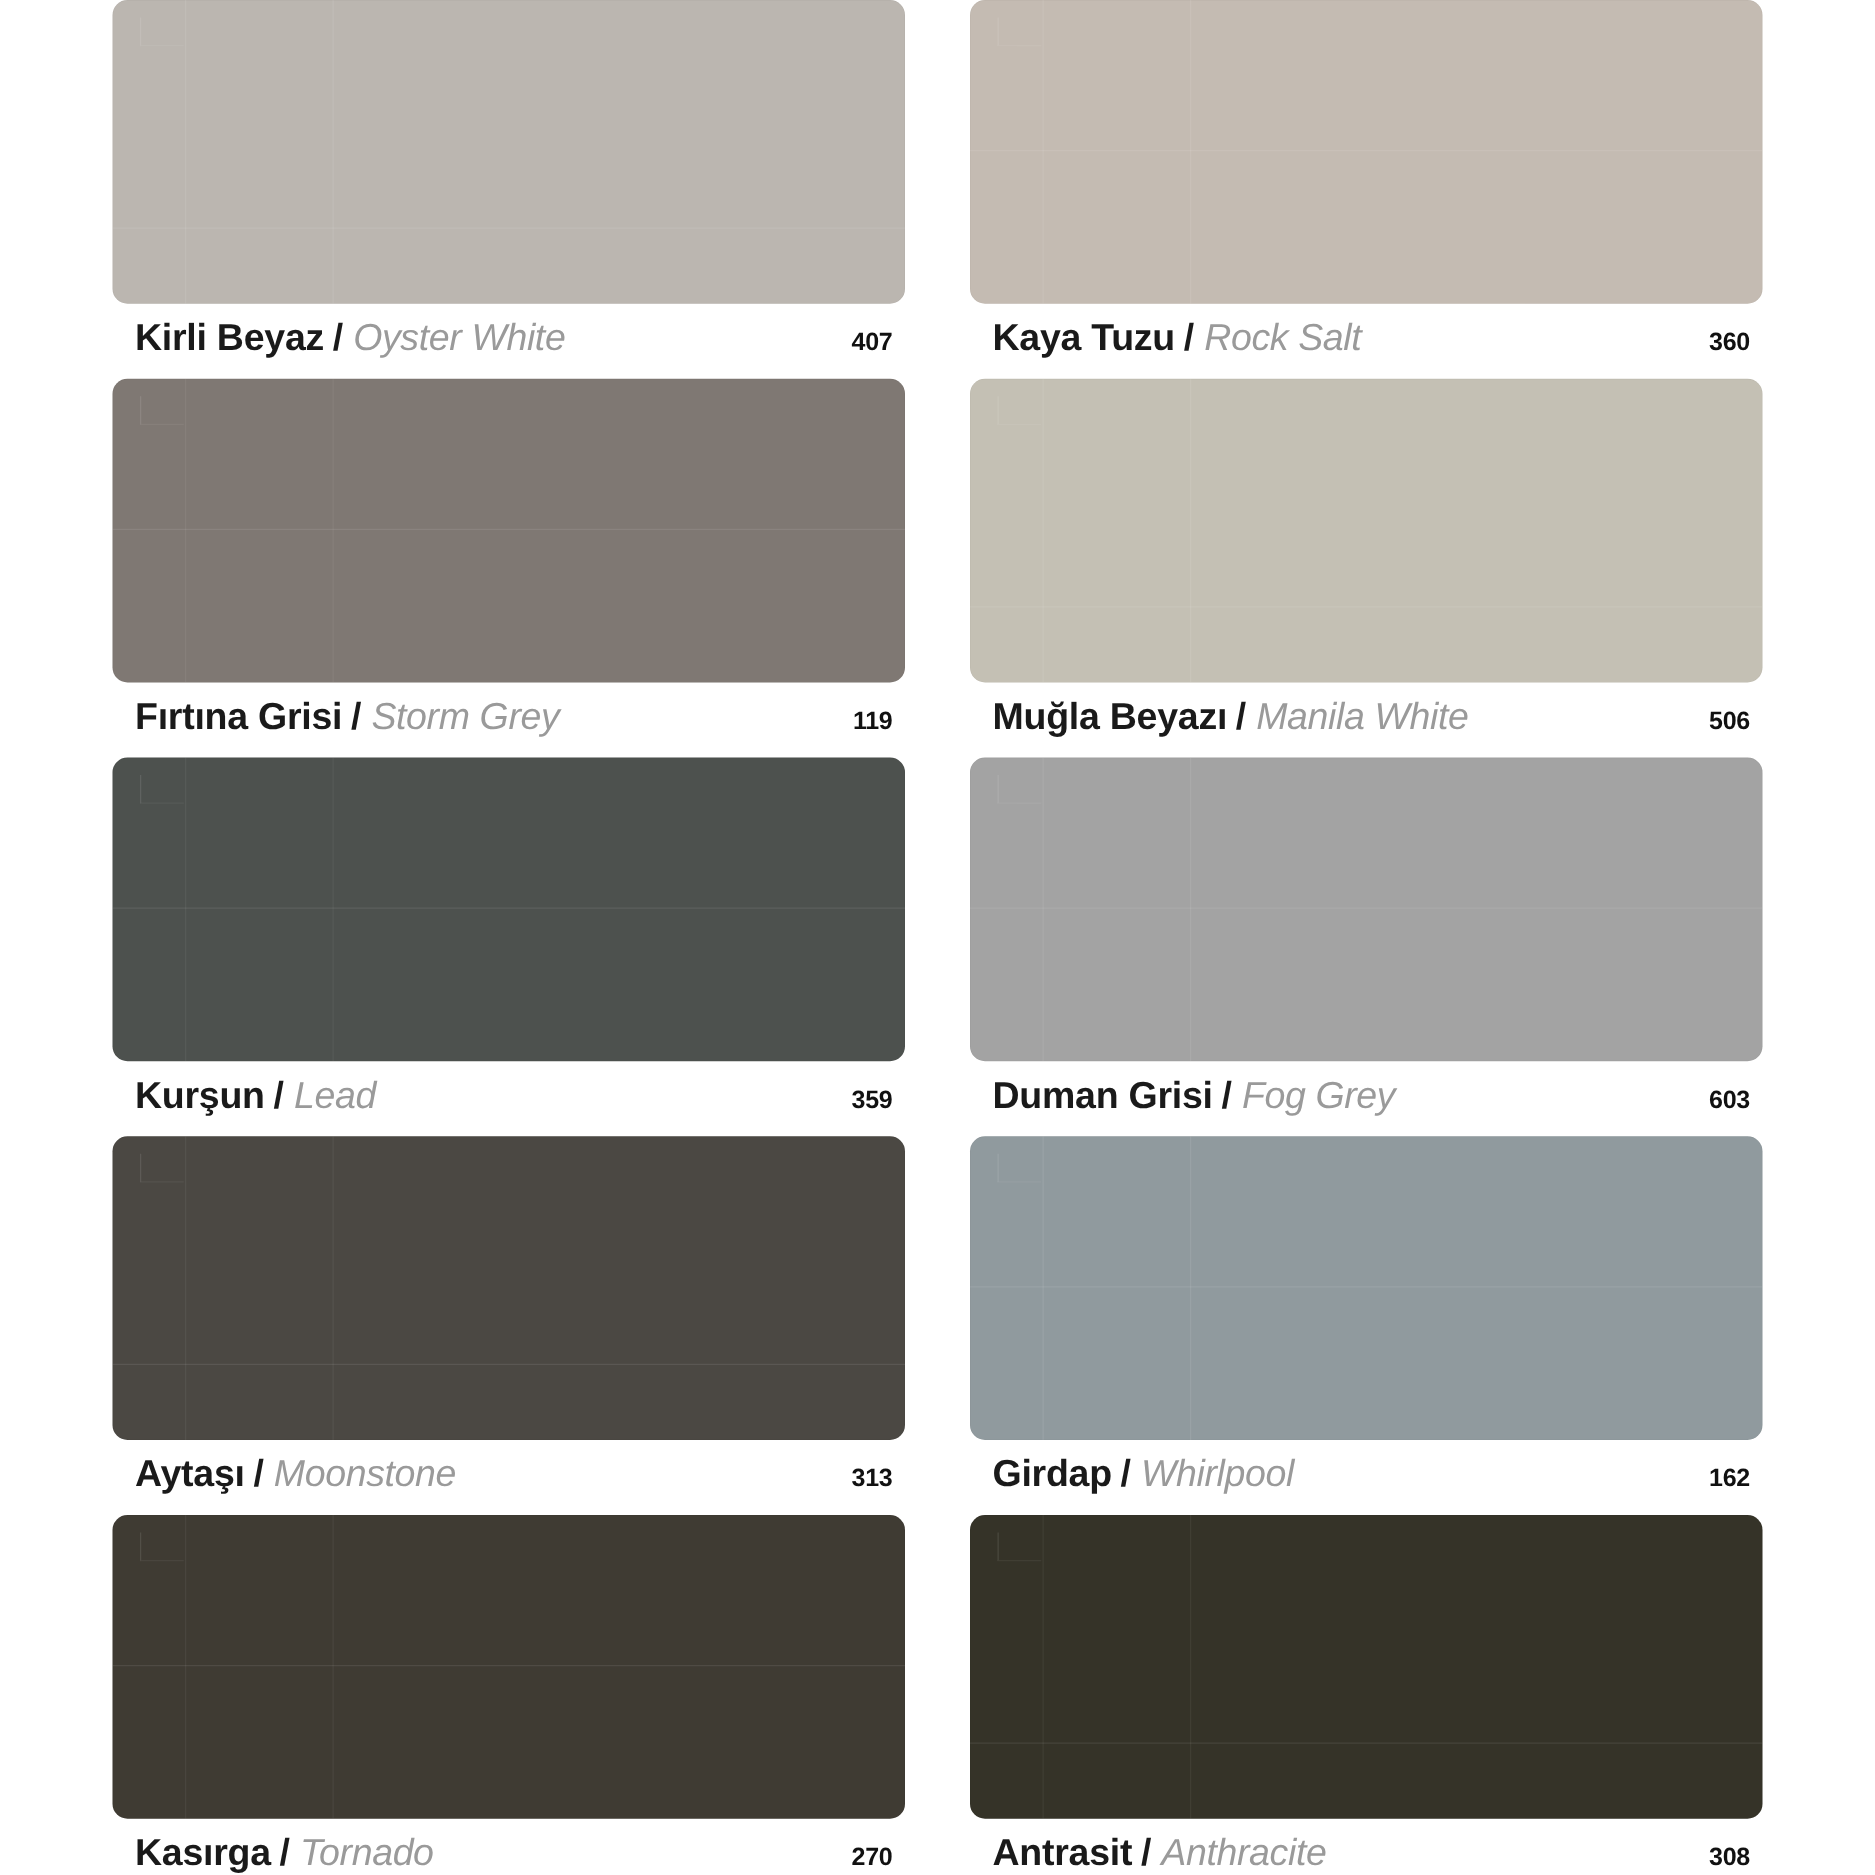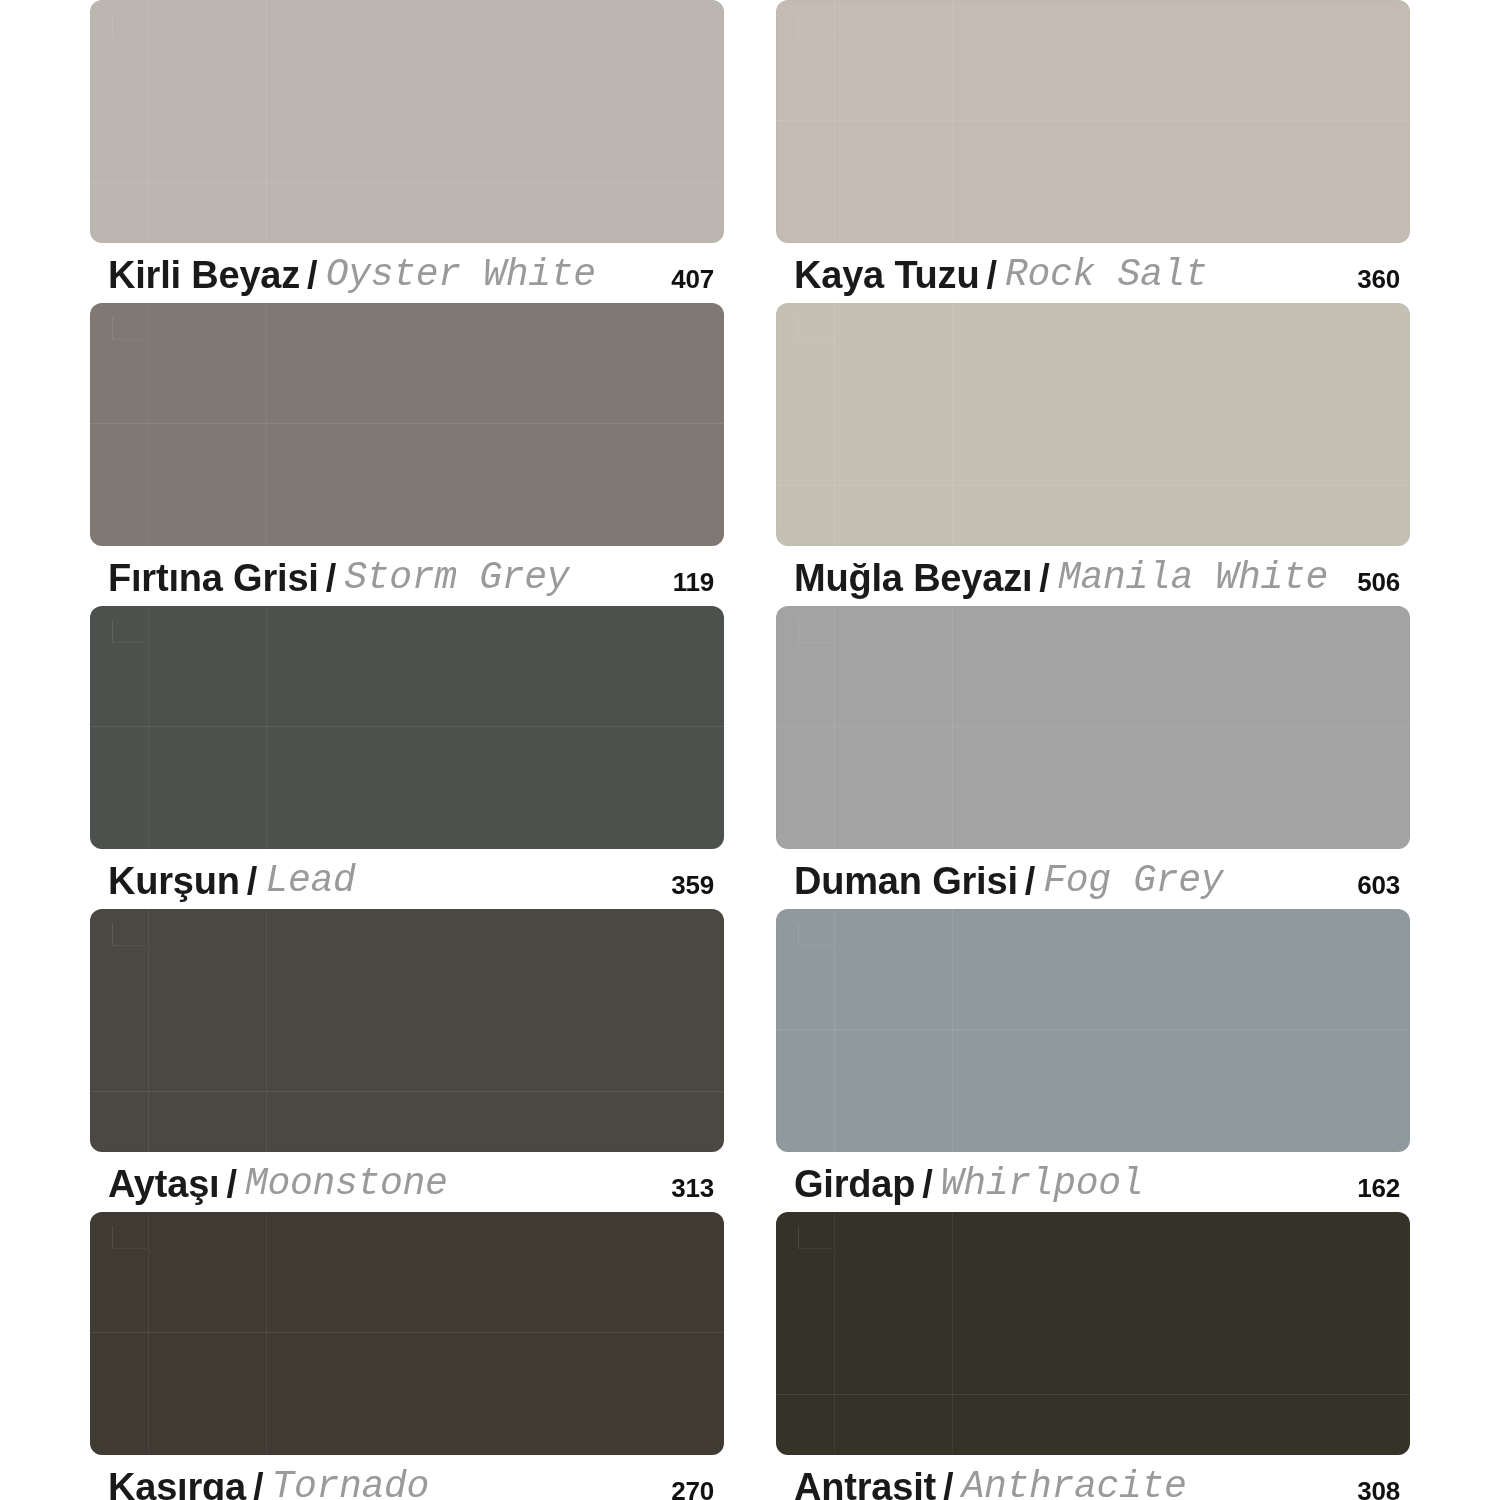--- a/index.html
+++ b/index.html
@@ -84,21 +84,21 @@
     align-items: baseline;
     justify-content: space-between;
     padding: 13px 4px 0 18px;
     white-space: nowrap;
   }
 
   .swatch-names {
     display: flex;
     align-items: flex-start;
     gap: 0px;
-    font-size: 38px;
+    font-size: 30px;
     line-height: 1;
   }
 
   .name-tr {
     color: #1a1a1a;
     font-weight: 700;
     letter-spacing: -0.2px;
     font-family: "Liberation Sans", sans-serif;
   }
 
@@ -106,27 +106,27 @@
     color: #1a1a1a;
     font-weight: 700;
     margin: 0 8px 0 7px;
   }
 
   .name-en {
     color: #9a9a9a;
     font-style: italic;
     font-weight: 400;
     letter-spacing: -0.3px;
-    font-family: Liberation Mono, monospace;
+    font-family: Liberation Sans, sans-serif;
   }
 
   .swatch-code {
     color: #111111;
     font-weight: 700;
-    font-size: 26px;
+    font-size: 20px;
     line-height: 1;
     letter-spacing: -0.2px;
     padding-right: 6px;
   }
 </style>
 </head>
 <body>
 
 <div class="palette-page">
   <div class="swatch-grid" id="swatch-grid">

